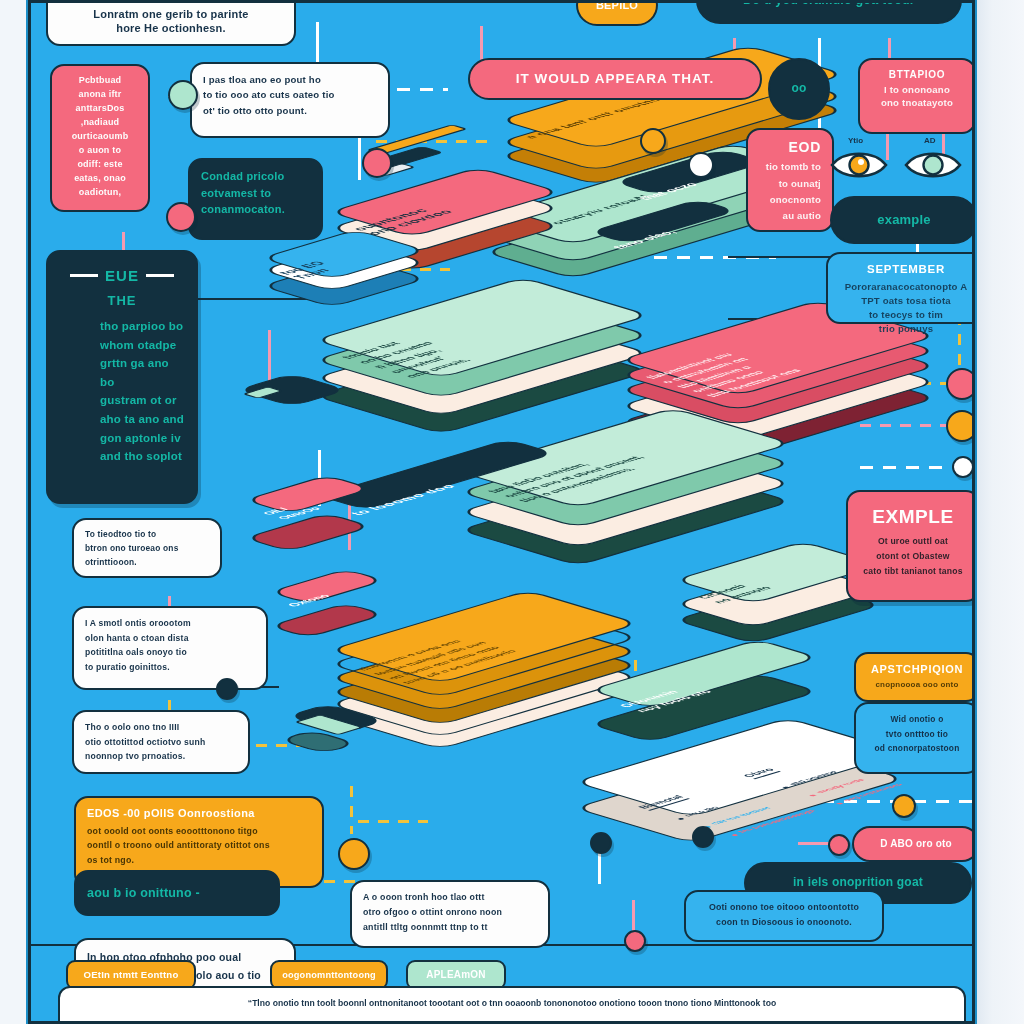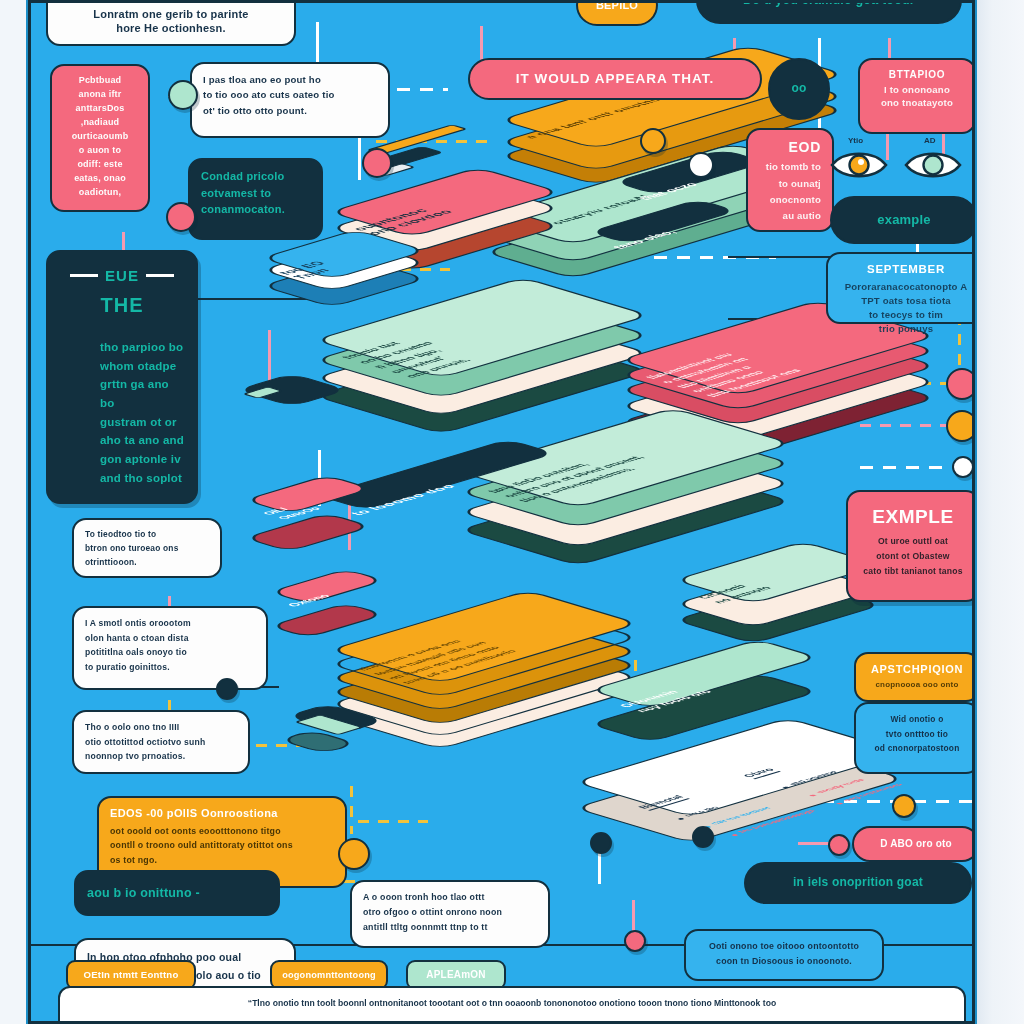--- a/index.html
+++ b/index.html
@@ -34,21 +34,21 @@
     padding:8px 11px;
     font-weight:bold;
     line-height:1.32;
     letter-spacing:.2px;
     filter:drop-shadow(3px 4px 0 rgba(8,40,56,.28));
   }
   .n-white{background:#fdfdfd;color:#18334a;}
   .n-coral{background:#f4697e;color:#fdfdfd;}
   .n-navy{background:#12303f;color:#14b8a6;}
   .n-amber{background:#f7a81b;color:#ffffff;}
-  .n-amber-dk{background:#f7a81b;color:#3a2a05;margin-left:23px;}
+  .n-amber-dk{background:#f7a81b;color:#3a2a05;}
   .n-mint{background:#aee6ce;color:#17394a;}
   .n-blue{background:#35b3ee;color:#14314a;}
 
   .nt{display:block;font-size:10px;font-weight:bold;letter-spacing:.7px;}
   .nb{display:block;font-size:9.6px;font-weight:bold;opacity:.92;margin-top:3px;}
   .pill{border-radius:40px;text-align:center;}
 
   
   .fuzzy{filter:blur(.45px);}
 
@@ -397,21 +397,21 @@
 to teocys to tim
 trio ponuys</span>
   </div>
 
   <div class="node n-navy" style="left:18px;top:250px;width:152px;height:254px;padding:14px 12px;text-align:center;">
     <div style="display:flex;align-items:center;gap:7px;justify-content:center;">
       <span style="display:block;height:3px;width:28px;background:#ffffff;"></span>
       <span class="fuzzy" style="font-size:15px;letter-spacing:1px;">EUE</span>
       <span style="display:block;height:3px;width:28px;background:#ffffff;"></span>
     </div>
-    <div class="fuzzy" style="font-size:20px;margin:6px 0 20px;letter-spacing:1px;">THE</div>
+    <div class="fuzzy" style="font-size:13px;margin:6px 0 8px;letter-spacing:1px;">THE</div>
     <div class="fuzzy" style="font-size:11.5px;white-space:pre-line;line-height:1.62;text-align:left;padding-left:4px;margin-left:36px;">tho parpioo bo
 whom otadpe
 grttn ga ano bo
 gustram ot or
 aho ta ano and
 gon aptonle iv
 and tho soplot</div>
   </div>
 
   <div class="node n-white fuzzy" style="left:44px;top:518px;width:150px;height:60px;font-size:8.4px;white-space:pre-line;line-height:1.65;">To tieodtoo tio to
@@ -453,21 +453,21 @@
   </div>
 
   <div class="node n-blue fuzzy" style="left:826px;top:702px;width:126px;height:72px;font-size:8.4px;white-space:pre-line;line-height:1.75;text-align:center;">Wid onotio o
 tvto ontttoo tio
 od cnonorpatostoon</div>
 
   <div class="node n-coral pill fuzzy" style="left:824px;top:826px;width:128px;height:36px;font-size:10px;display:flex;align-items:center;justify-content:center;">D ABO oro oto</div>
 
   <div class="node n-navy pill fuzzy" style="left:716px;top:862px;width:228px;height:42px;font-size:12px;display:flex;align-items:center;justify-content:center;">in iels onoprition goat</div>
 
-  <div class="node n-blue fuzzy" style="left:656px;top:929px;width:200px;height:52px;font-size:8.8px;white-space:pre-line;line-height:1.7;text-align:center;">Ooti onono toe oitooo ontoontotto
+  <div class="node n-blue fuzzy" style="left:656px;top:890px;width:200px;height:52px;font-size:8.8px;white-space:pre-line;line-height:1.7;text-align:center;">Ooti onono toe oitooo ontoontotto
 coon tn Diosoous io onoonoto.</div>
 
   <div class="node n-white fuzzy" style="left:322px;top:880px;width:200px;height:68px;font-size:8.8px;white-space:pre-line;line-height:1.7;">A o ooon tronh hoo tlao ottt
 otro ofgoo o ottint onrono noon
 antitll ttltg oonnmtt ttnp to tt</div>
 
   <div class="node n-amber fuzzy" style="left:38px;top:960px;width:130px;height:30px;font-size:9.6px;border-radius:9px;display:flex;align-items:center;justify-content:center;">OEtIn ntmtt Eonttno</div>
   <div class="node n-amber fuzzy" style="left:242px;top:960px;width:118px;height:30px;font-size:9.2px;border-radius:9px;display:flex;align-items:center;justify-content:center;">oogonomnttontoong</div>
   <div class="node n-mint fuzzy" style="left:378px;top:960px;width:100px;height:30px;font-size:10px;border-radius:9px;display:flex;align-items:center;justify-content:center;color:#ffffff;">APLEAmON</div>
 

